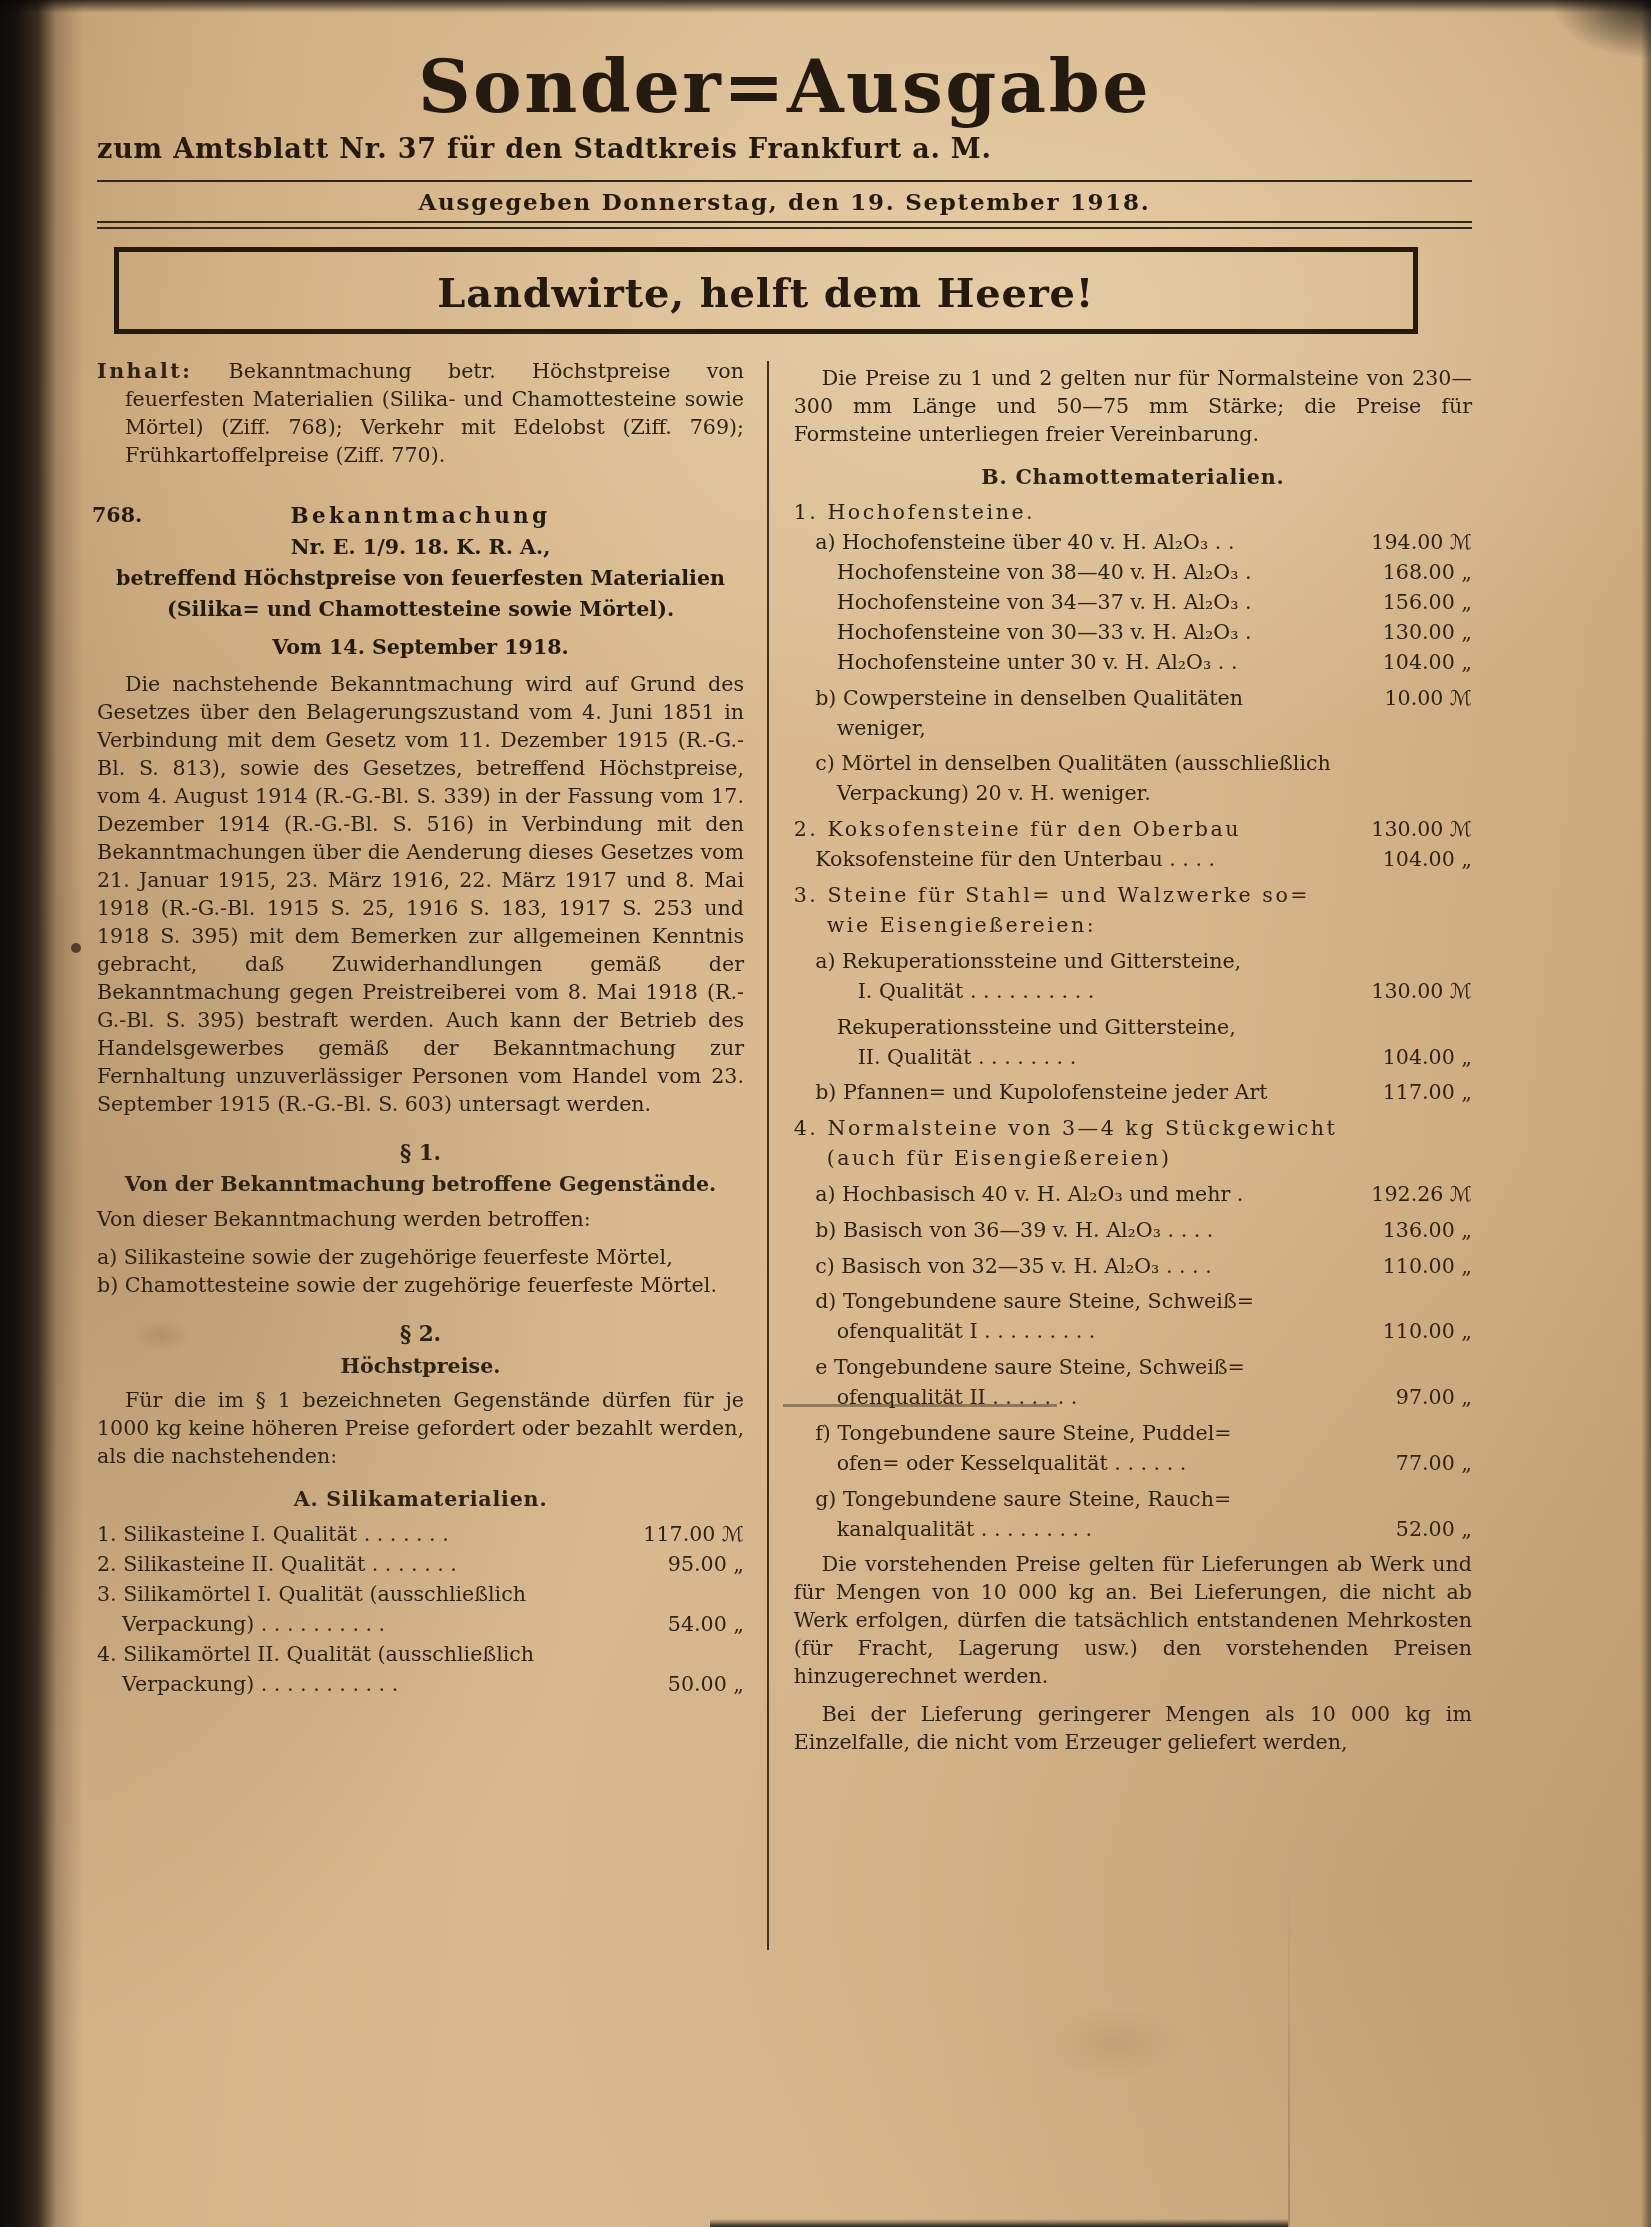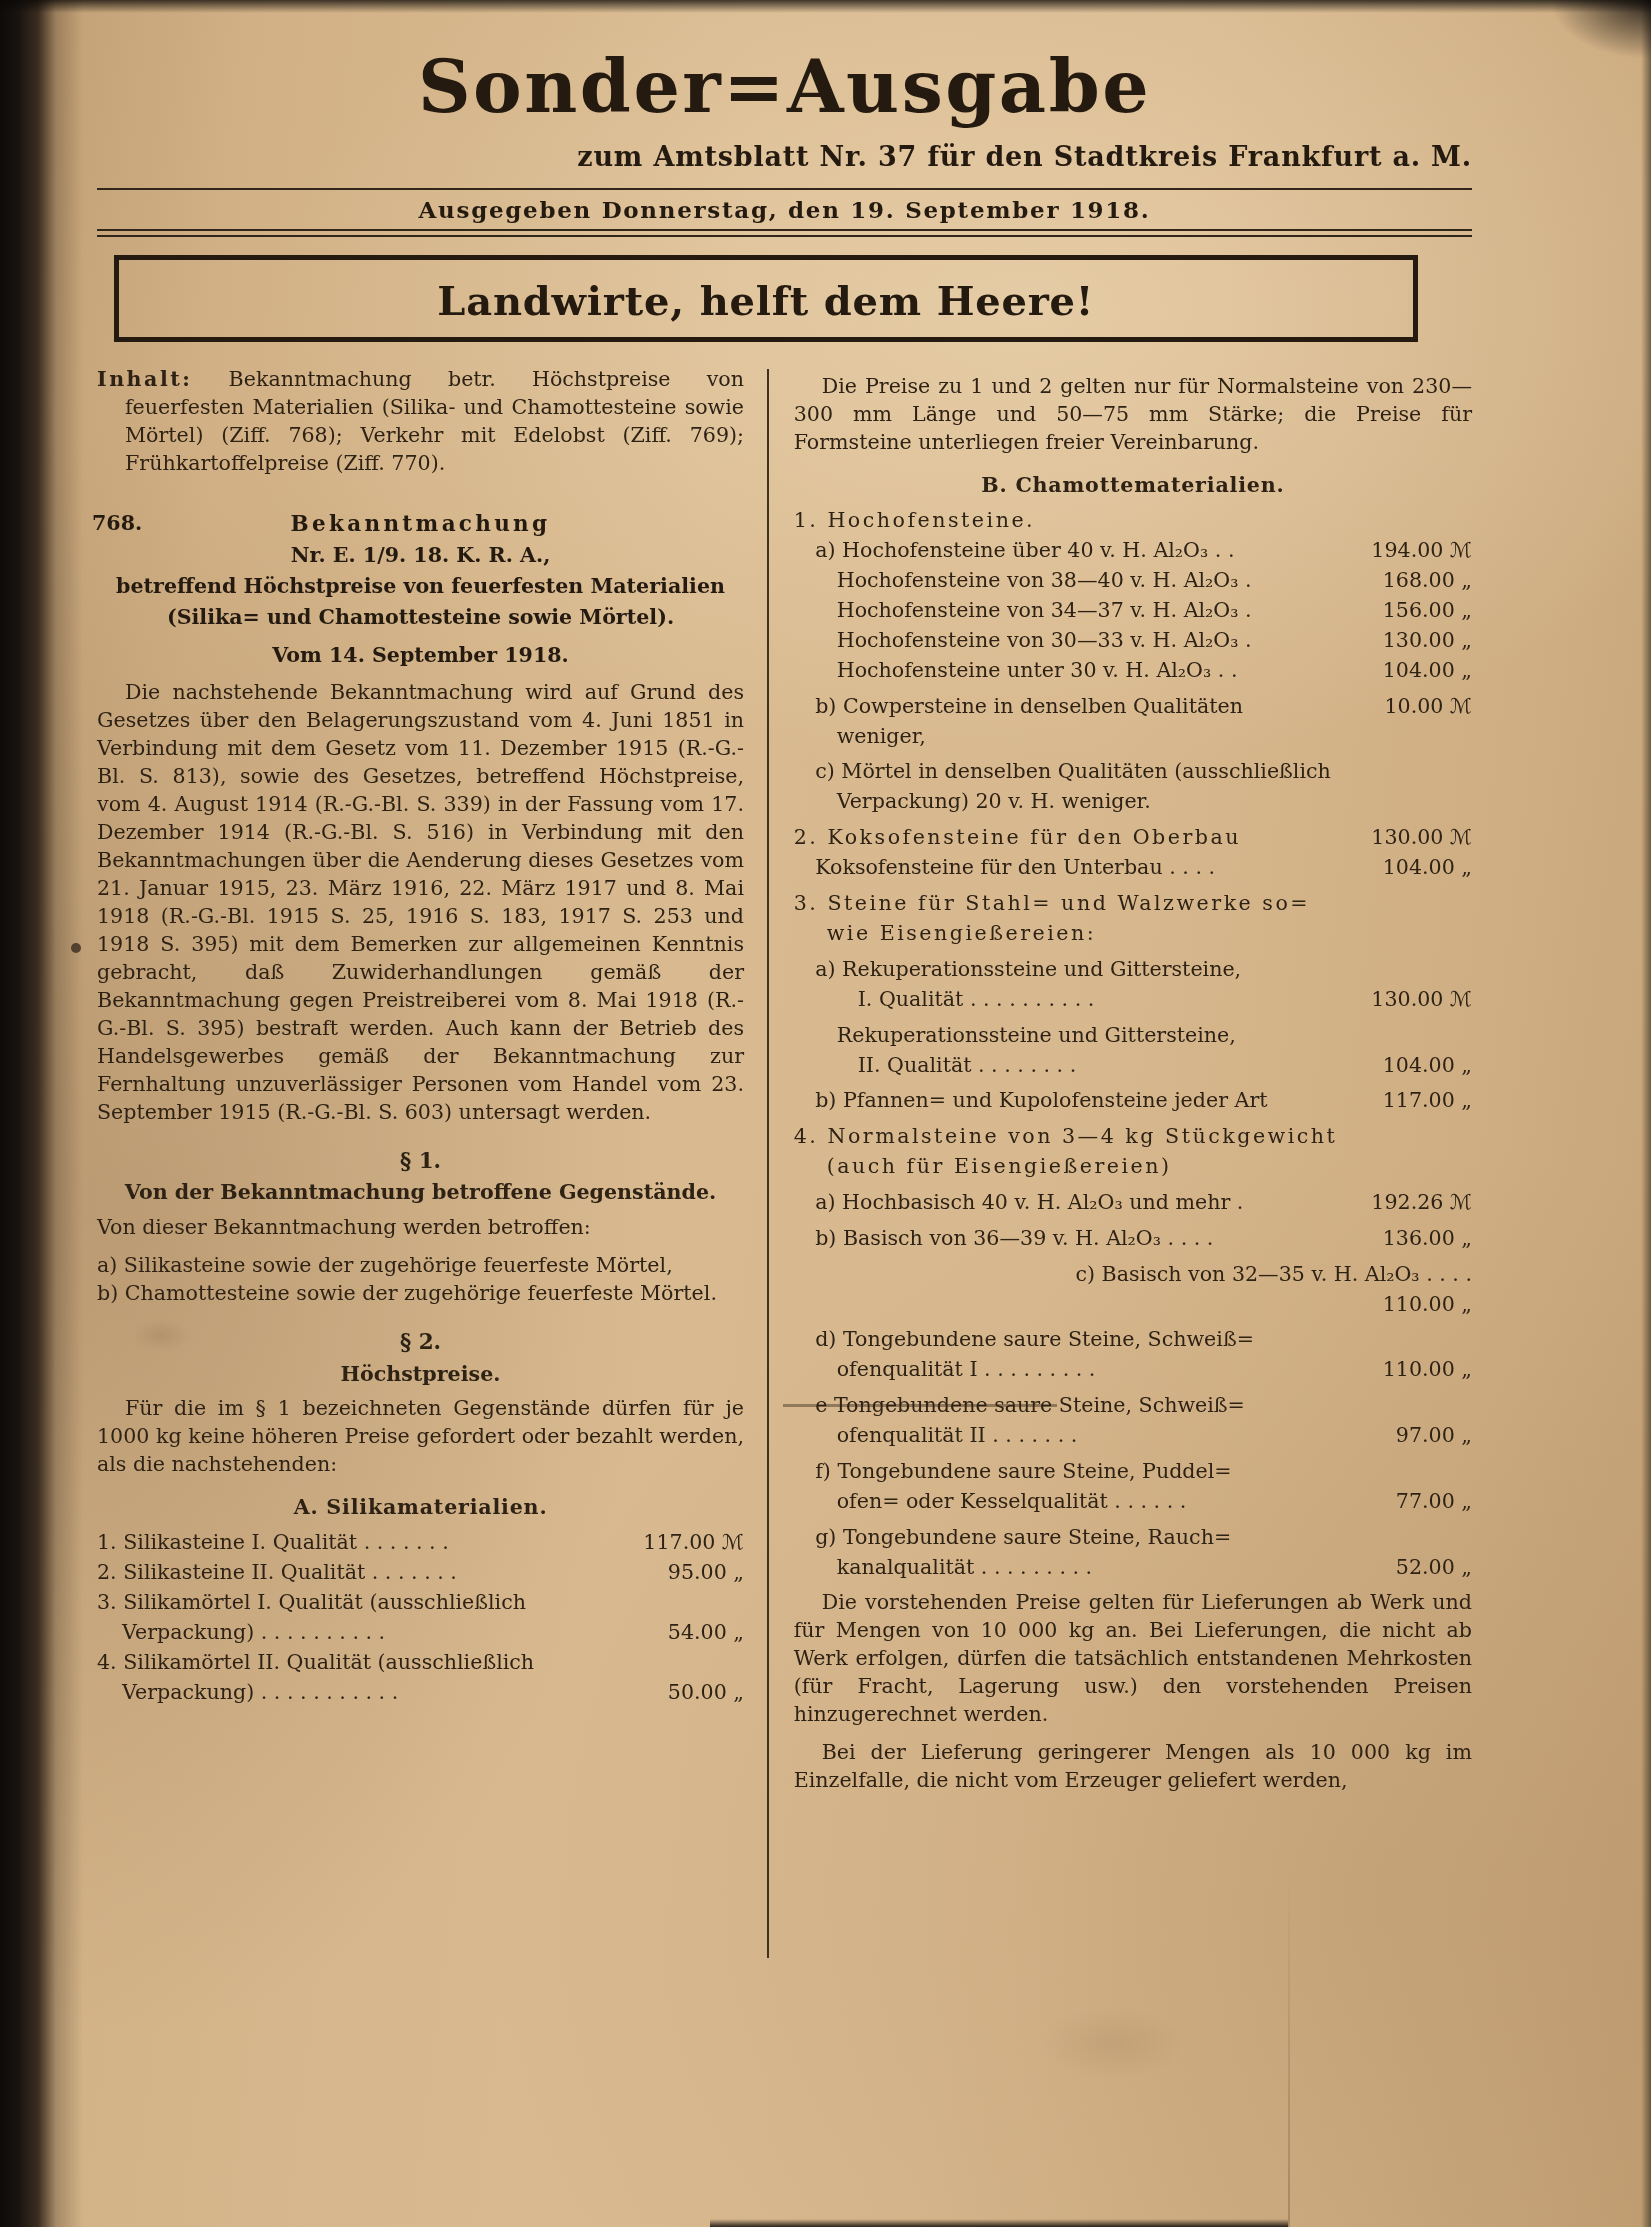--- a/index.html
+++ b/index.html
@@ -26,21 +26,21 @@
   .artifact-rule{position:absolute;left:783px;top:1404px;width:274px;height:2.5px;background:#3a2b1c;opacity:.45;}
   .spot{position:absolute;border-radius:50%;}
   .spot1{left:71px;top:943px;width:10px;height:10px;background:rgba(40,28,18,0.7);}
   .spot2{left:132px;top:1319px;width:58px;height:33px;background:radial-gradient(ellipse,rgba(120,85,50,0.18),rgba(120,85,50,0) 70%);}
   .spot3{left:1040px;top:2006px;width:149px;height:74px;background:radial-gradient(ellipse,rgba(130,95,55,0.14),rgba(130,95,55,0) 70%);}
 
   .content{position:absolute;left:97px;top:0;width:1375px;}
 
   .masthead{padding-top:48px;}
   .mast-title{font-size:73px;font-weight:bold;text-align:center;letter-spacing:2.5px;line-height:1.05;color:#241a10;}
-  .mast-subtitle{font-size:27px;font-weight:bold;text-align:right;margin-top:16px;letter-spacing:0.8px;color:#241a10;}
+  .mast-subtitle{font-size:27px;font-weight:bold;text-align:left;margin-top:8px;letter-spacing:0.8px;color:#241a10;}
   .rule-top{border-top:2.5px solid #32261a;margin-top:16.5px;}
   .mast-date{font-size:23px;font-weight:bold;text-align:center;margin-top:5.8px;letter-spacing:1.7px;color:#241a10;}
   .rule-double{height:8.3px;border-top:2.5px solid #32261a;border-bottom:2.5px solid #32261a;margin-top:5.8px;}
 
   .banner{border:5px solid #241a10;margin:18px 54px 0 16.5px;padding:11.6px 10px 13.2px;text-align:center;color:#241a10;}
   .banner-l1{font-size:36px;font-weight:bold;letter-spacing:0.8px;line-height:1.2;}
   .banner-l2{font-size:40px;font-weight:bold;letter-spacing:0.8px;line-height:1.15;margin-top:6.6px;}
 
   .columns{display:flex;align-items:stretch;margin-top:23px;min-height:1593px;}
   .col-left{flex:0 0 670px;padding-right:23px;}
@@ -236,21 +236,21 @@
               <span class="pl-text spaced">(auch für Eisengießereien)</span>
             </div>
             <div class="price-line group-start" style="padding-left: 21.5px;">
               <span class="pl-text">a) Hochbasisch 40 v. H. Al₂O₃ und mehr .</span>
               <span class="pl-price">192.26 ℳ</span>
             </div>
             <div class="price-line group-start" style="padding-left: 21.5px;">
               <span class="pl-text">b) Basisch von 36—39 v. H. Al₂O₃ .  .  .  .</span>
               <span class="pl-price">136.00 „</span>
             </div>
-            <div class="price-line group-start" style="padding-left: 21.5px; flex-direction: column;">
+            <div class="price-line group-start" style="padding-left: 21.5px;">
               <span class="pl-text">c) Basisch von 32—35 v. H. Al₂O₃ .  .  .  .</span>
               <span class="pl-price">110.00 „</span>
             </div>
             <div class="price-line group-start" style="padding-left: 21.5px;">
               <span class="pl-text">d) Tongebundene saure Steine, Schweiß=</span>
             </div>
             <div class="price-line" style="padding-left: 43px;">
               <span class="pl-text">ofenqualität I  .  .  .  .  .  .  .  .  .</span>
               <span class="pl-price">110.00 „</span>
             </div>

